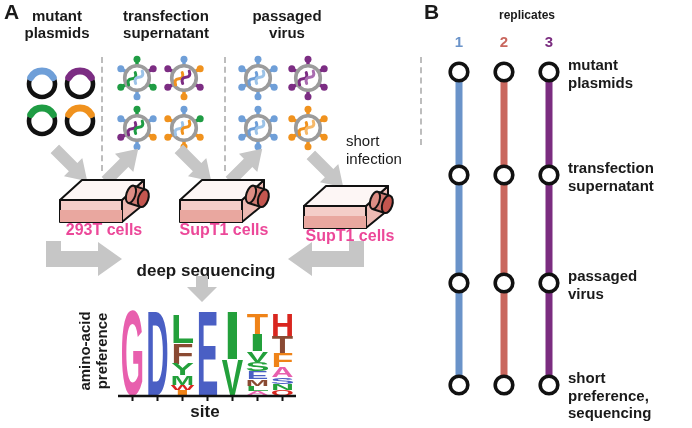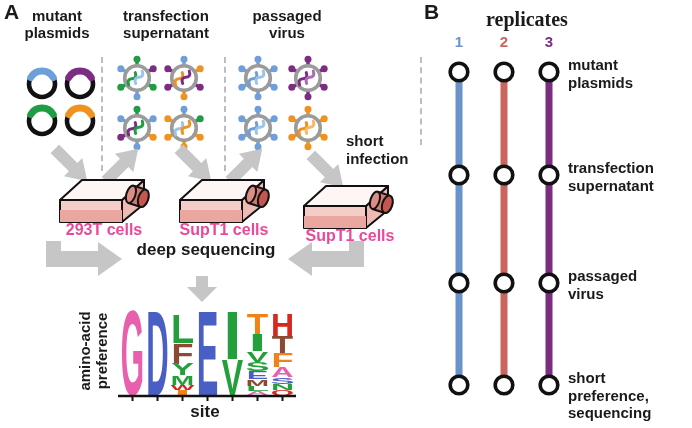--- a/index.html
+++ b/index.html
@@ -4,21 +4,21 @@
 <style>
   html,body{margin:0;padding:0;background:#fff;}
   #fig{position:relative;width:692px;height:428px;background:#fff;overflow:hidden;
        font-family:"Liberation Sans",sans-serif;color:#1a1a1a;}
   .abs{position:absolute;}
   .panel-label{font-size:21px;font-weight:bold;}
   .col-header{font-size:15px;font-weight:bold;text-align:center;line-height:1.12;white-space:pre-line;}
   .dashed{border-left:2px dashed #bdbdbd;width:0;}
   .icon{position:absolute;}
   .cell-label{color:#ec4899;font-weight:bold;font-size:16px;text-align:center;}
-  .blk-label{font-weight:bold;font-size:15px;line-height:1.17;white-space:pre-line;}
+  .blk-label{font-weight:normal;font-size:15px;line-height:1.17;white-space:pre-line;}
   .ds-label{font-weight:bold;font-size:17px;text-align:center;}
   .site-label{font-weight:bold;font-size:17px;text-align:center;}
   .ylabel{font-weight:bold;font-size:15px;line-height:1.15;text-align:center;
           transform:rotate(-90deg);transform-origin:center;white-space:pre-line;}
   .diag-arrow{position:absolute;width:46px;height:26px;}
   .rep-num{position:absolute;width:22px;text-align:center;font-weight:bold;font-size:15px;top:33px;}
   .stage-label{position:absolute;left:568px;width:122px;font-weight:bold;font-size:15px;
                line-height:1.17;white-space:pre-line;}
   svg{display:block;}
 </style>
@@ -295,21 +295,21 @@
   <div class="icon" style="left:46px;top:241px;">
     <svg width="76" height="36" viewBox="0 0 76 36">
         <polygon class="arrfill" points="0,0 15,0 15,10 52,10 52,1 76,18 52,35 52,26 0,26" fill="#c6c6c6"></polygon>
       </svg>
     </div>
   <div class="icon" style="left:288px;top:241px;transform:scaleX(-1);">
     <svg width="76" height="36" viewBox="0 0 76 36">
         <polygon class="arrfill" points="0,0 15,0 15,10 52,10 52,1 76,18 52,35 52,26 0,26" fill="#c6c6c6"></polygon>
       </svg>
     </div>
-  <div class="abs ds-label" style="left:126px;top:240px;width:160px;">deep sequencing</div>
+  <div class="abs ds-label" style="left:126px;top:261px;width:160px;">deep sequencing</div>
   <div class="icon" style="left:187px;top:276px;">
     <svg width="30" height="26" viewBox="0 0 30 26">
         <polygon class="arrfill" points="9,0 21,0 21,11 30,11 15,26 0,11 9,11" fill="#c6c6c6"></polygon>
       </svg>
     </div>
 
   <div class="abs ylabel" style="left:46px;top:331px;width:100px;height:40px;">amino-acid
 preference</div>
   <div class="icon" style="left:118px;top:306px;">
     <svg id="logosvg" width="180" height="100" viewBox="0 0 180 100">
@@ -345,21 +345,21 @@
         <text x="0" y="0" fill="#4a5fc4" text-anchor="middle" font-size="20" font-weight="bold" font-family="&quot;Liberation Sans&quot;,sans-serif" transform="translate(164.5,77.8) scale(1.8,0.48)">S</text>
         <text x="0" y="0" fill="#23a03b" text-anchor="middle" font-size="20" font-weight="bold" font-family="&quot;Liberation Sans&quot;,sans-serif" transform="translate(164.5,83.8) scale(1.6,0.42)">N</text>
         <text x="0" y="0" fill="#d9261f" text-anchor="middle" font-size="20" font-weight="bold" font-family="&quot;Liberation Sans&quot;,sans-serif" transform="translate(164.5,89.0) scale(1.5,0.36)">Q</text>
         <line x1="164.5" y1="90" x2="164.5" y2="95" stroke="#111" stroke-width="2"></line>
         <line x1="0" y1="90" x2="178" y2="90" stroke="#111" stroke-width="2.6"></line>
       </svg>
   </div>
   <div class="abs site-label" style="left:160px;top:402px;width:90px;">site</div>
 
   <div class="abs panel-label" style="left:424px;top:0px;">B</div>
-  <div class="abs" style="left:462px;top:8px;width:130px;text-align:center;font-weight:bold;font-size:20px;font-family:Liberation Serif, serif;">replicates</div>
+  <div class="abs" style="left:462px;top:8px;width:130px;text-align:center;font-weight:bold;font-size:12px;">replicates</div>
 
   <div class="rep-num" style="left: 448px; color: rgb(106, 147, 201);">1</div>
   <div class="rep-num" style="left: 493px; color: rgb(201, 103, 94);">2</div>
   <div class="rep-num" style="left: 538px; color: rgb(123, 45, 128);">3</div>
 
   <div class="icon" style="left:440px;top:55px;">
     <svg id="repsvg" width="140" height="350" viewBox="0 0 140 350">
         <line x1="19" y1="17" x2="19" y2="330" stroke="#6a93c9" stroke-width="7"></line>
         <line x1="64" y1="17" x2="64" y2="330" stroke="#c9675e" stroke-width="7"></line>
         <line x1="109" y1="17" x2="109" y2="330" stroke="#7b2d80" stroke-width="7"></line>

